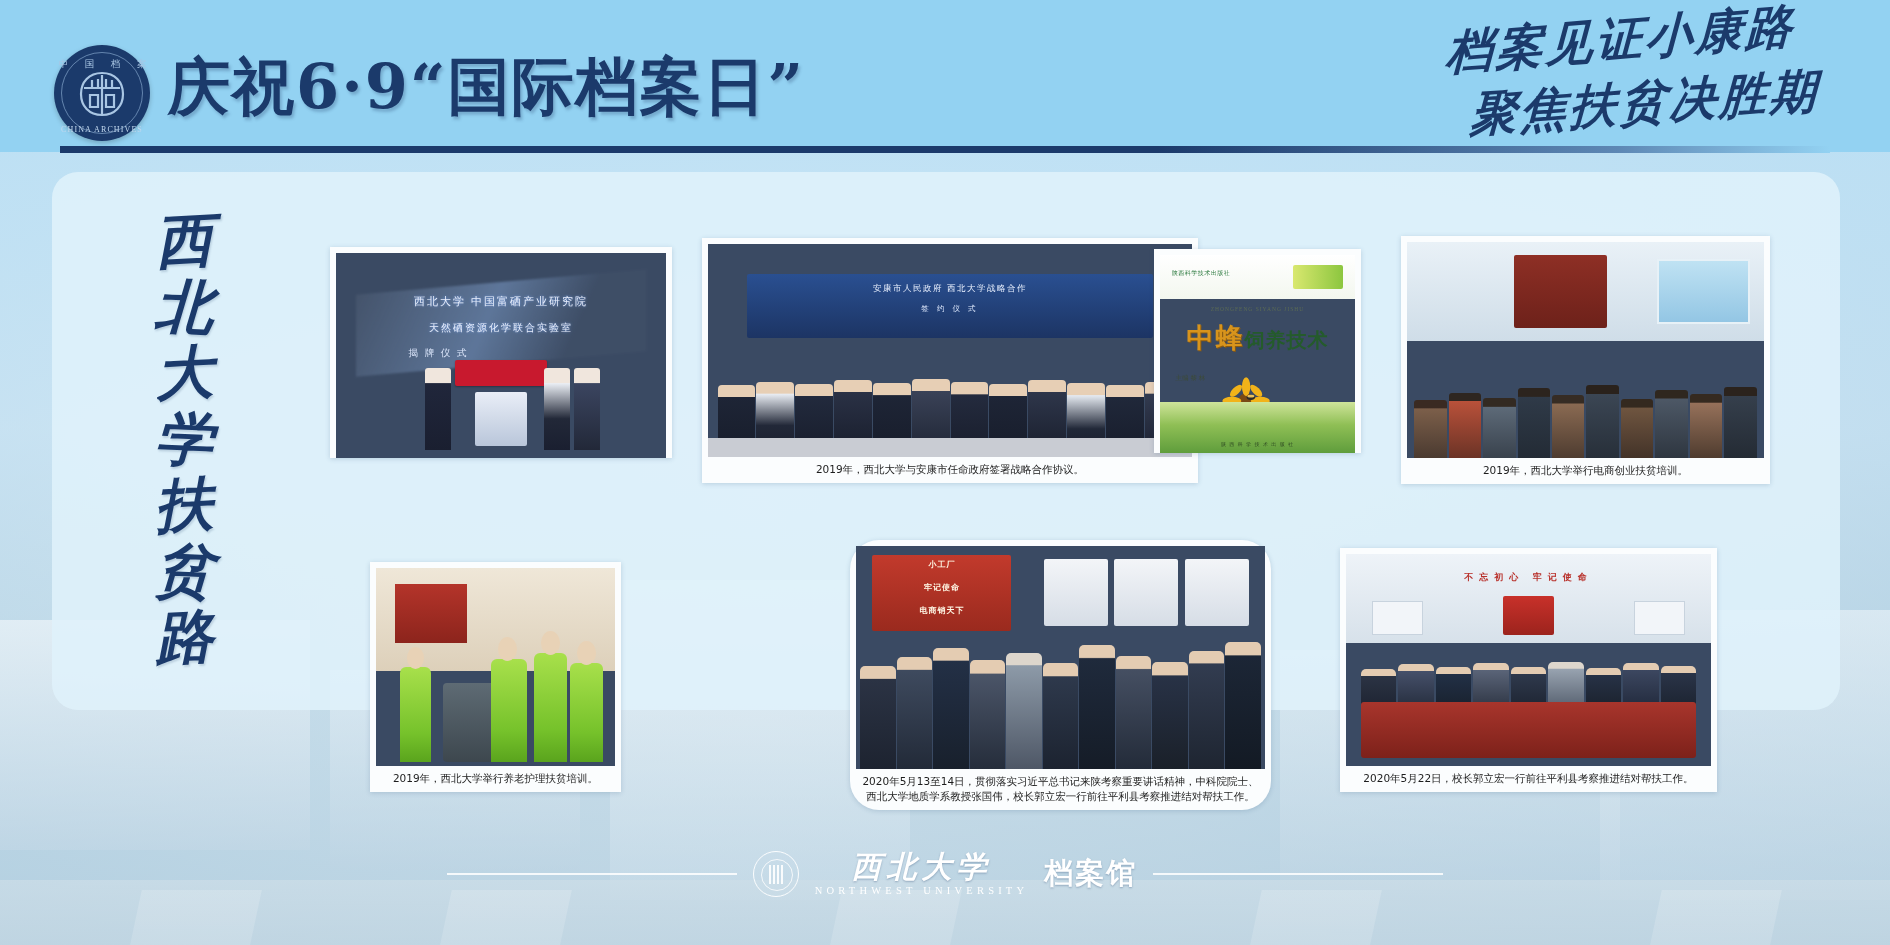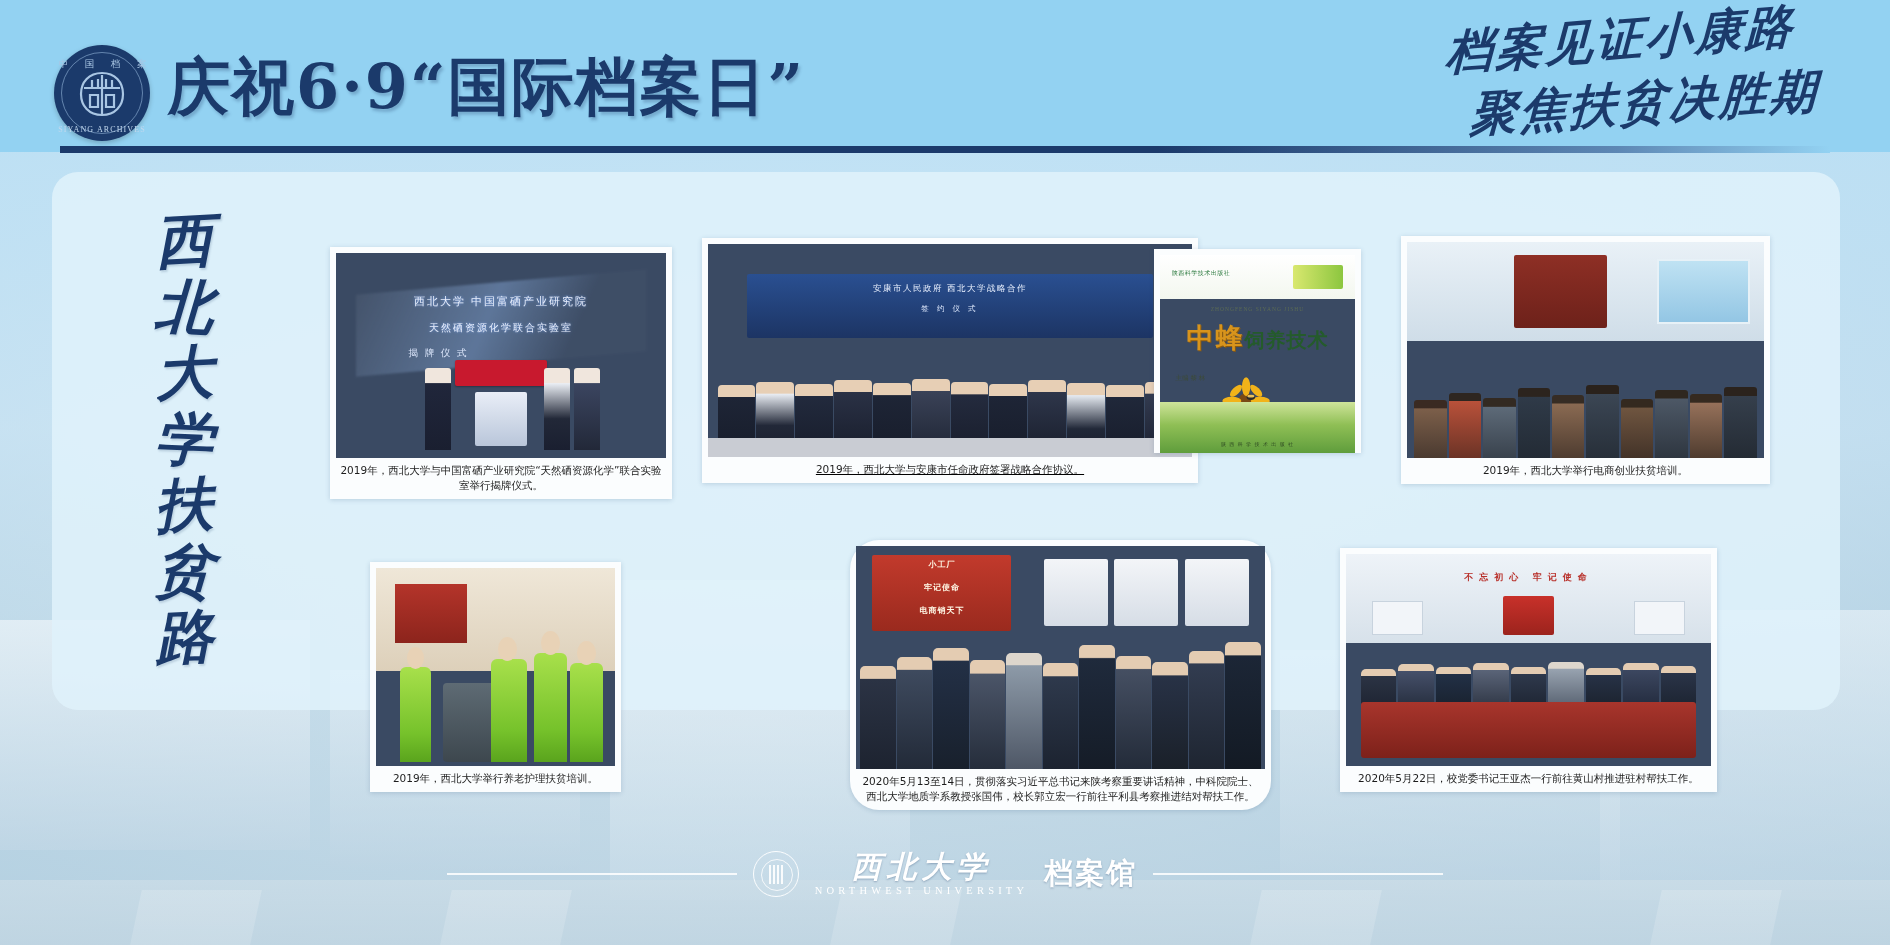--- a/index.html
+++ b/index.html
@@ -364,21 +364,21 @@
       <svg class="emblem" viewBox="0 0 48 47">
         <g fill="none" stroke="#a9c6e4" stroke-width="2.2">
           <path d="M24 2 C11 2 3 11 3 23 C3 35 11 44 24 44 C37 44 45 35 45 23 C45 11 37 2 24 2 Z"></path>
           <path d="M24 4 L24 44"></path>
           <path d="M6 17 L42 17"></path>
           <path d="M12 24 L20 24 L20 36 L12 36 Z"></path>
           <path d="M28 24 L36 24 L36 36 L28 36 Z"></path>
           <path d="M14 9 L14 17 M20 8 L20 17 M28 8 L28 17 M34 9 L34 17"></path>
         </g>
       </svg>
-      <div class="en-bot">SIYANG ARCHIVES</div>
+      <div class="en-bot">CHINA ARCHIVES</div>
     </div>
 
     <div class="main-title">庆祝6·9“国际档案日”</div>
 
     <div class="header-rule"></div>
   </div>
 
   <div class="slogan">
     <div class="slogan-line slogan-l1">档案见证小康路</div>
     <div class="slogan-line slogan-l2">聚焦扶贫决胜期</div>
@@ -400,24 +400,23 @@
       <div class="photo p1" style="height:205px;">
         <div class="t1">西北大学    中国富硒产业研究院</div>
         <div class="t2">天然硒资源化学联合实验室</div>
         <div class="t3">揭        牌        仪        式</div>
         <div class="plaque"></div>
         <div class="podium"></div>
         <div class="person pa"></div>
         <div class="person pb"></div>
         <div class="person pc"></div>
       </div>
-      <div class="caption">2019年，西北大学与中国富硒产业研究院“天然硒资源化学”联合实验室举行揭牌仪式。</div>
-    </div>
-
-    <div class="card" style="left:372px; top:-9px; width:496px;text-decoration:underline;">
+    </div>
+
+    <div class="card" style="left:372px; top:-9px; width:496px;">
       <div class="photo p2" style="height:213px;">
         <div class="banner">
           <div class="bt">安康市人民政府  西北大学战略合作</div>
           <div class="bt2">签 约 仪 式</div>
         </div>
         <div class="crowd">
           <i style="height:58%; background:linear-gradient(180deg,#e7cfb5 16%,#1e2536 17%,#171c2a 100%)"></i>
           <i style="height:61%; background:linear-gradient(180deg,#e7cfb5 15%,#e9edf3 16%,#222838 58%,#181d2b 100%)"></i>
           <i style="height:59%; background:linear-gradient(180deg,#e7cfb5 16%,#222a3d 17%,#171c2a 100%)"></i>
           <i style="height:62%; background:linear-gradient(180deg,#e7cfb5 15%,#2a3145 16%,#171c2a 100%)"></i>
@@ -553,21 +552,21 @@
           <i style="height:54%; background:linear-gradient(180deg,#e4ccb2 15%,#223046 16%,#18202c 100%)"></i>
           <i style="height:60%; background:linear-gradient(180deg,#e4ccb2 14%,#5a6478 15%,#2b3240 100%)"></i>
           <i style="height:55%; background:linear-gradient(180deg,#e4ccb2 15%,#2f394c 16%,#1c2330 100%)"></i>
           <i style="height:61%; background:linear-gradient(180deg,#ded7cd 13%,#98a3b0 14%,#525c6b 100%)"></i>
           <i style="height:53%; background:linear-gradient(180deg,#e4ccb2 16%,#273246 17%,#1a202b 100%)"></i>
           <i style="height:59%; background:linear-gradient(180deg,#e4ccb2 14%,#3c4760 15%,#20283a 100%)"></i>
           <i style="height:56%; background:linear-gradient(180deg,#e4ccb2 15%,#2a3448 16%,#1b222e 100%)"></i>
         </div>
         <div class="table"></div>
       </div>
-      <div class="caption">2020年5月22日，校党委书记王亚杰一行前往黄山村推进驻村帮扶工作。</div>
+      <div class="caption">2020年5月22日，校长郭立宏一行前往平利县考察推进结对帮扶工作。</div>
     </div>
   </div>
 
   <div class="footer">
     <div class="rule"></div>
     <div class="nwu-logo"></div>
     <div class="nwu-word">
       <div class="nwu-cn">西北大学</div>
       <div class="nwu-en">NORTHWEST UNIVERSITY</div>
     </div>

